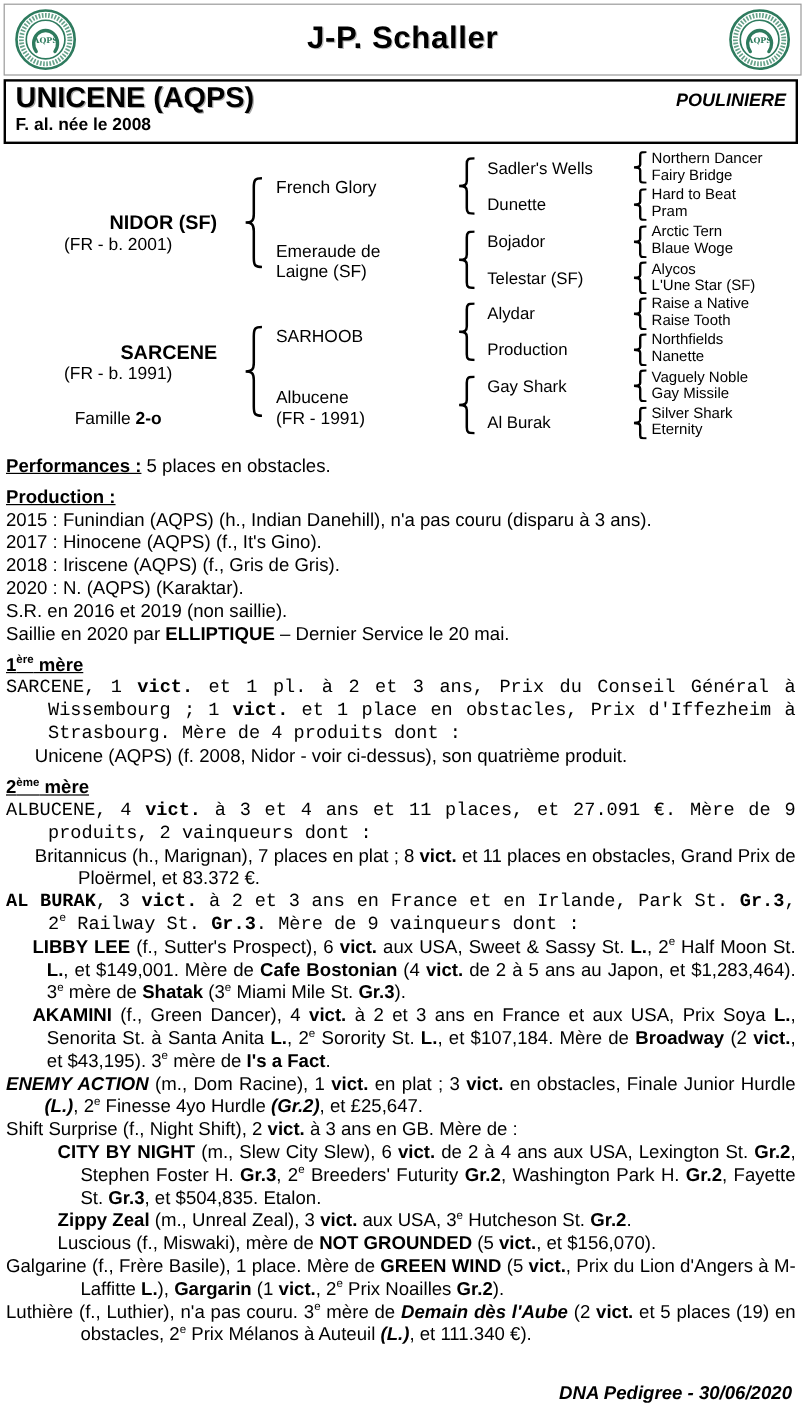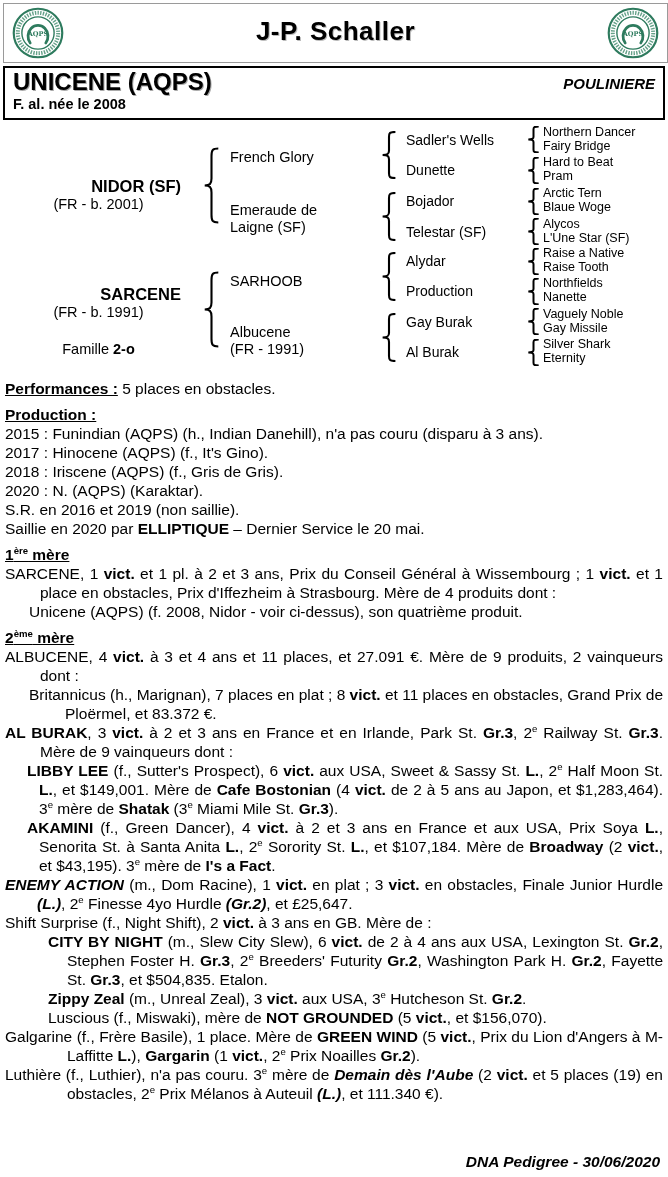--- a/index.html
+++ b/index.html
@@ -29,21 +29,21 @@
   .brace{position:absolute;}
   
   .doc{position:absolute;top:379px;left:5px;width:658px;font-size:15.5px;line-height:19px;}
   .p{margin:0;}
   .j{text-align:justify;}
   .shead{font-weight:bold;text-decoration:underline;}
   .mt{margin-top:7px;}
   .sb{font-weight:bold;}
   .si{font-style:italic;}
   .ssup{font-size:0.62em;vertical-align:super;line-height:0;}
-  .h35{padding-left:35px;text-indent:-35px;}
+  .h35{padding-left:35px;text-indent:-35px;font-family:Liberation Mono, monospace;}
   .h32{padding-left:32px;text-indent:-32px;}
   .h62{padding-left:62px;text-indent:-62px;}
   .i24{padding-left:24px;}
   .s43{padding-left:43px;}
   .s22h34{padding-left:34px;text-indent:-12px;}
   .s24h60{padding-left:60px;text-indent:-36px;}
   .s43h62{padding-left:62px;text-indent:-19px;}
   .foot{position:absolute;right:8px;bottom:6px;font-size:15.5px;font-weight:bold;font-style:italic;}
 </style>
 </head>
@@ -112,21 +112,21 @@
   <svg class="brace" style="left:381px;top:313px;width:16px;height:49px" viewBox="0 0 40 200" preserveAspectRatio="none">
       <path d="M36 4 C22 4 20 8 20 24 L20 82 C20 96 16 100 4 100 C16 100 20 104 20 118 L20 176 C20 192 22 196 36 196" fill="none" stroke="#000" stroke-width="2.1" vector-effect="non-scaling-stroke"></path>
     </svg>
 
   <div class="g3" style="top:132px">Sadler's Wells</div>
   <div class="g3" style="top:162px">Dunette</div>
   <div class="g3" style="top:193px">Bojador</div>
   <div class="g3" style="top:224px">Telestar (SF)</div>
   <div class="g3" style="top:253px">Alydar</div>
   <div class="g3" style="top:283px">Production</div>
-  <div class="g3" style="top:314px">Gay Burak</div>
+  <div class="g3" style="top:314px">Gay Shark</div>
   <div class="g3" style="top:344px">Al Burak</div>
 
   <svg class="brace" style="left:527px;top:126px;width:13px;height:27px" viewBox="0 0 40 200" preserveAspectRatio="none">
       <path d="M36 4 C22 4 20 8 20 24 L20 82 C20 96 16 100 4 100 C16 100 20 104 20 118 L20 176 C20 192 22 196 36 196" fill="none" stroke="#000" stroke-width="2" vector-effect="non-scaling-stroke"></path>
     </svg>
   <svg class="brace" style="left:527px;top:157px;width:13px;height:27px" viewBox="0 0 40 200" preserveAspectRatio="none">
       <path d="M36 4 C22 4 20 8 20 24 L20 82 C20 96 16 100 4 100 C16 100 20 104 20 118 L20 176 C20 192 22 196 36 196" fill="none" stroke="#000" stroke-width="2" vector-effect="non-scaling-stroke"></path>
     </svg>
   <svg class="brace" style="left:527px;top:188px;width:13px;height:27px" viewBox="0 0 40 200" preserveAspectRatio="none">
       <path d="M36 4 C22 4 20 8 20 24 L20 82 C20 96 16 100 4 100 C16 100 20 104 20 118 L20 176 C20 192 22 196 36 196" fill="none" stroke="#000" stroke-width="2" vector-effect="non-scaling-stroke"></path>

